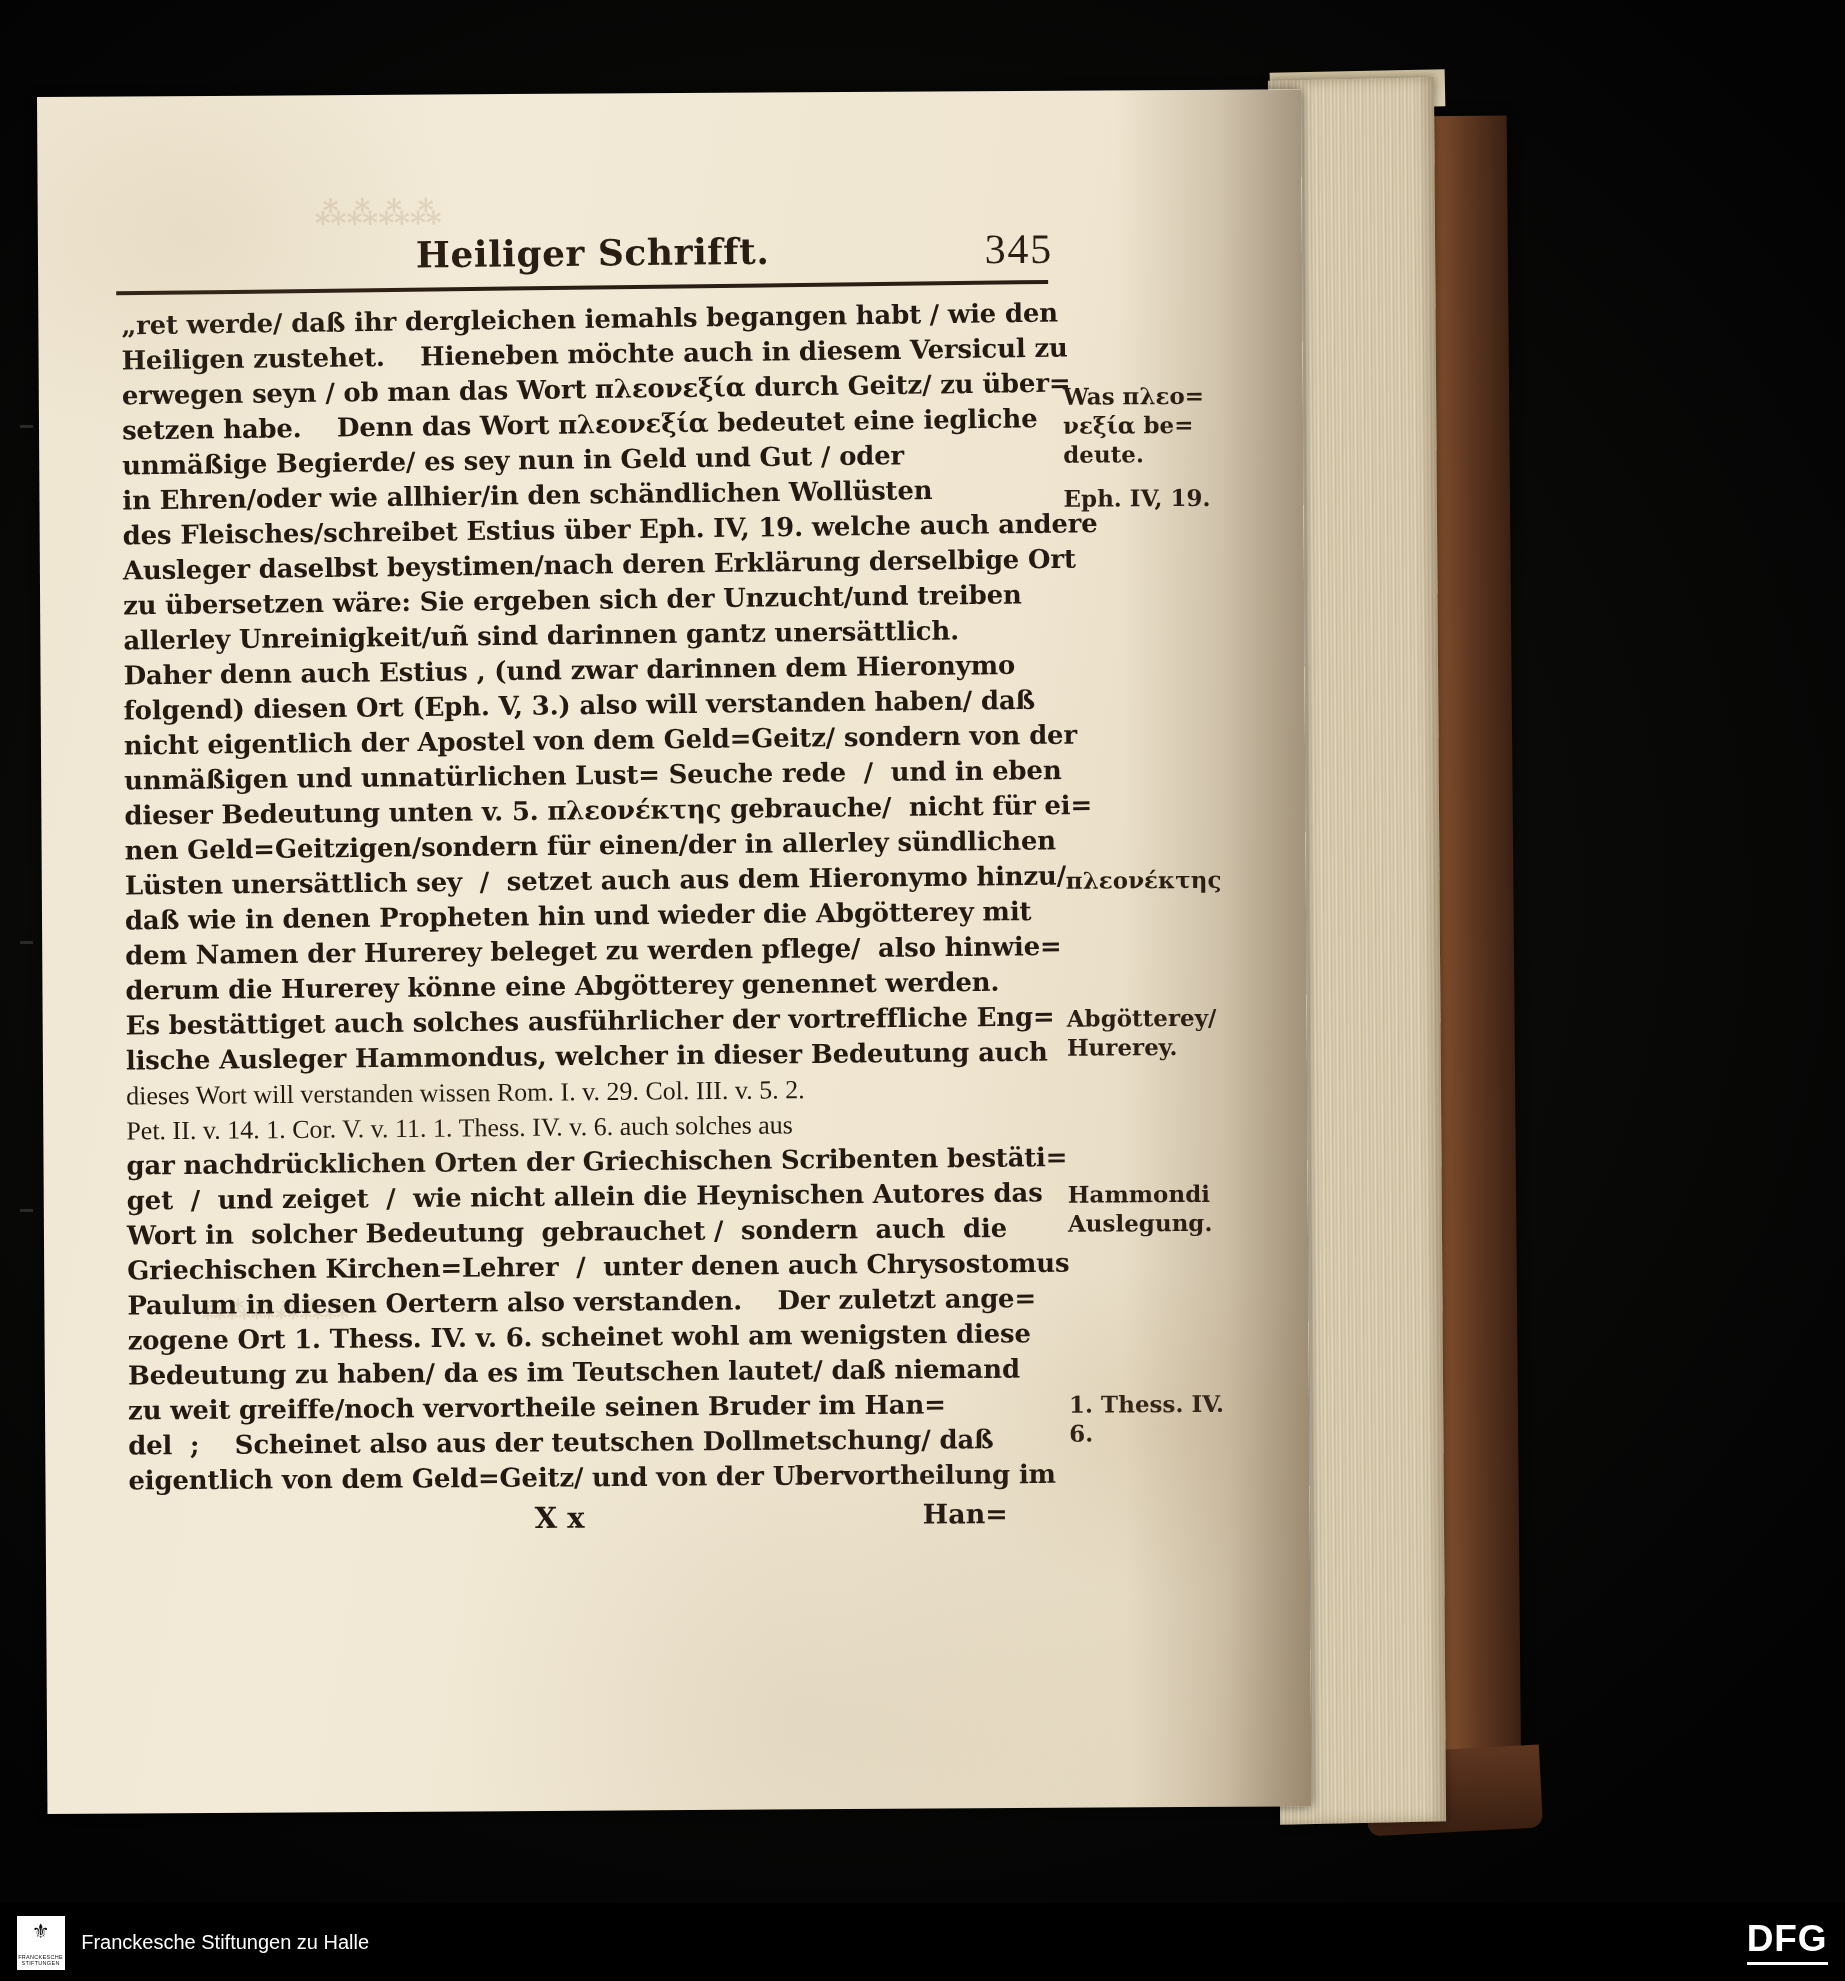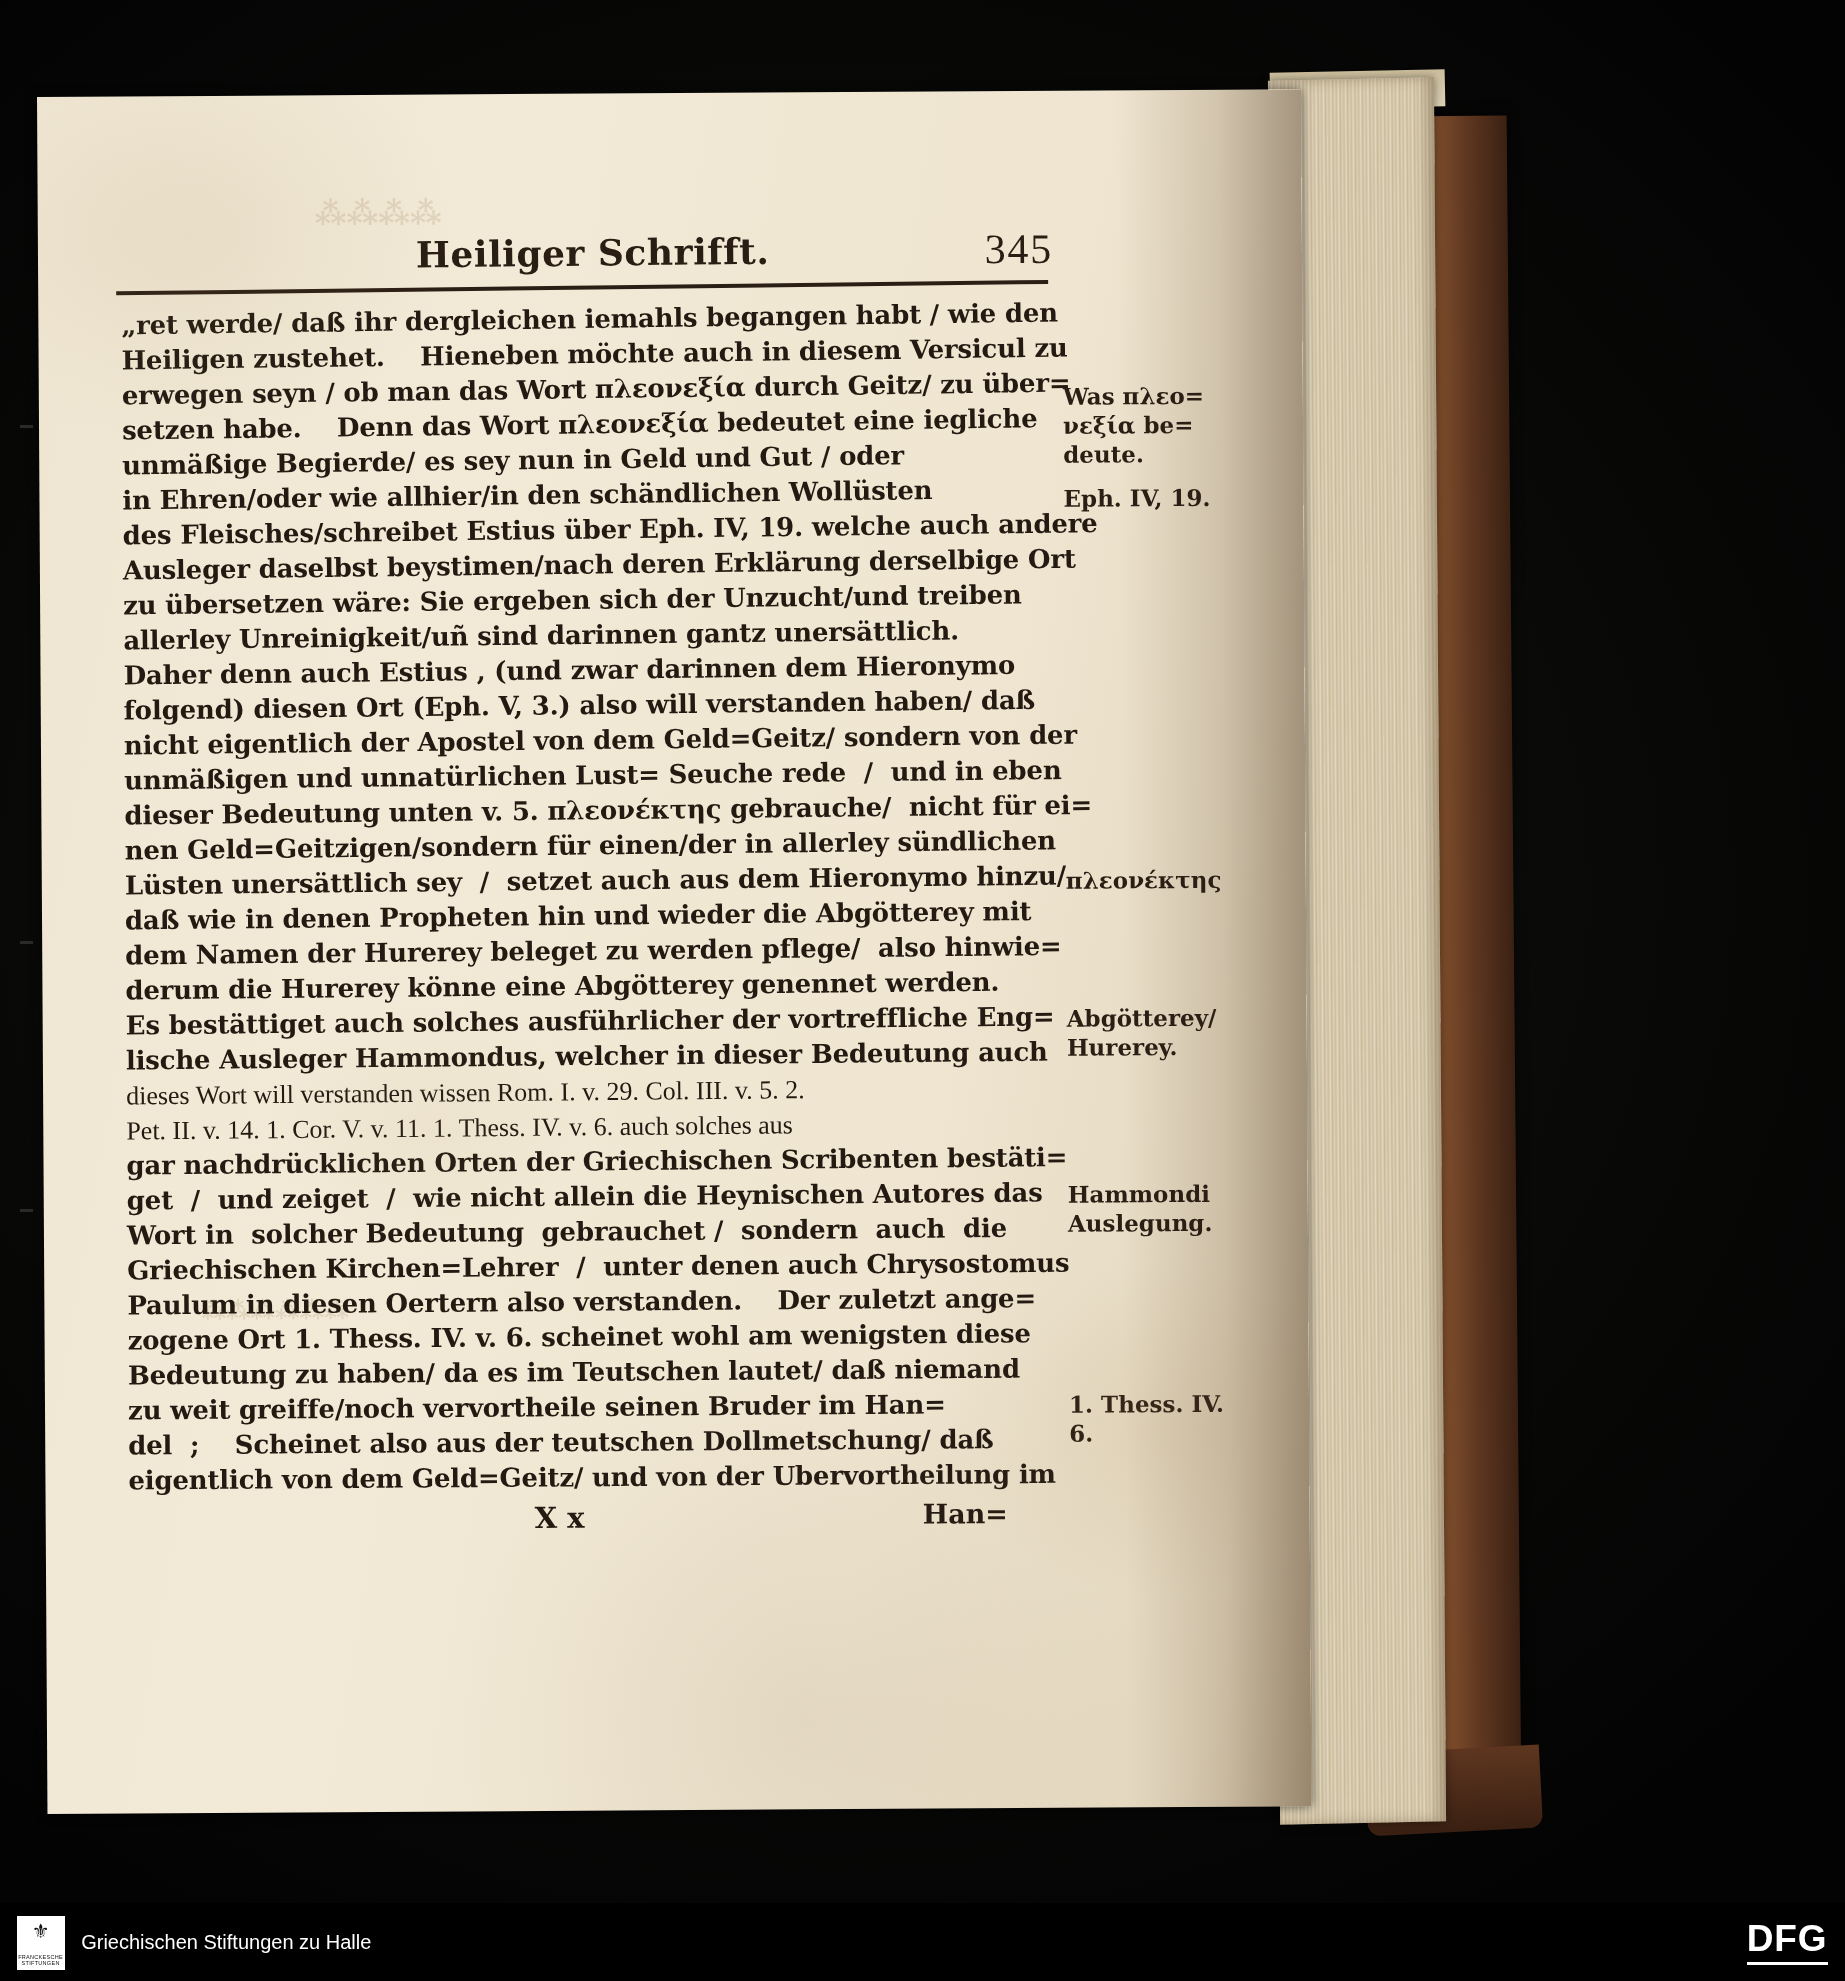--- a/index.html
+++ b/index.html
@@ -396,16 +396,16 @@
     </div>
   </div>
 </div>
 
 <div id="bottom-bar">
   <div id="stiftungen-logo">
     <span class="glyph">⚜</span>
     <span class="cap">FRANCKESCHE
 STIFTUNGEN</span>
   </div>
-  <div id="bottom-label">Griechischen Stiftungen zu Halle</div>
+  <div id="bottom-label">Franckesche Stiftungen zu Halle</div>
   <div id="dfg-logo">DFG</div>
 </div>
 
 
 </body></html>

